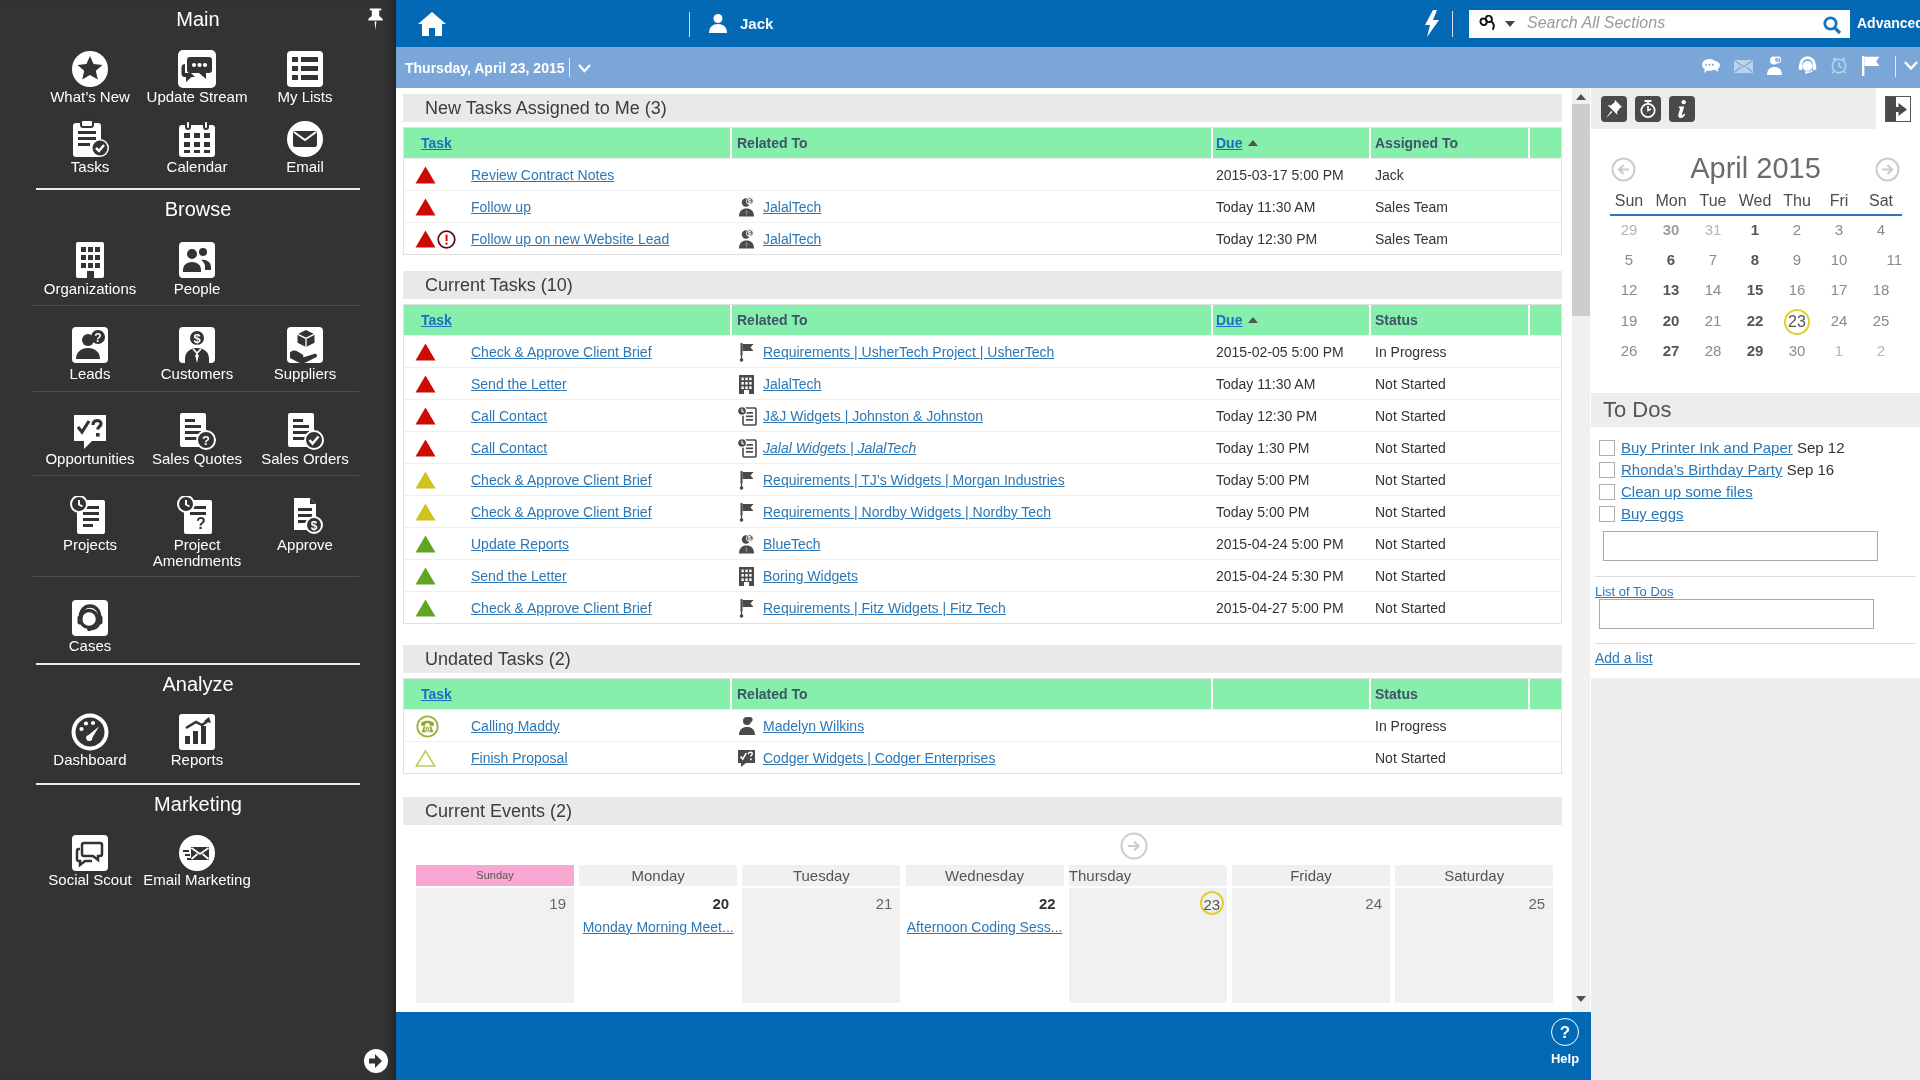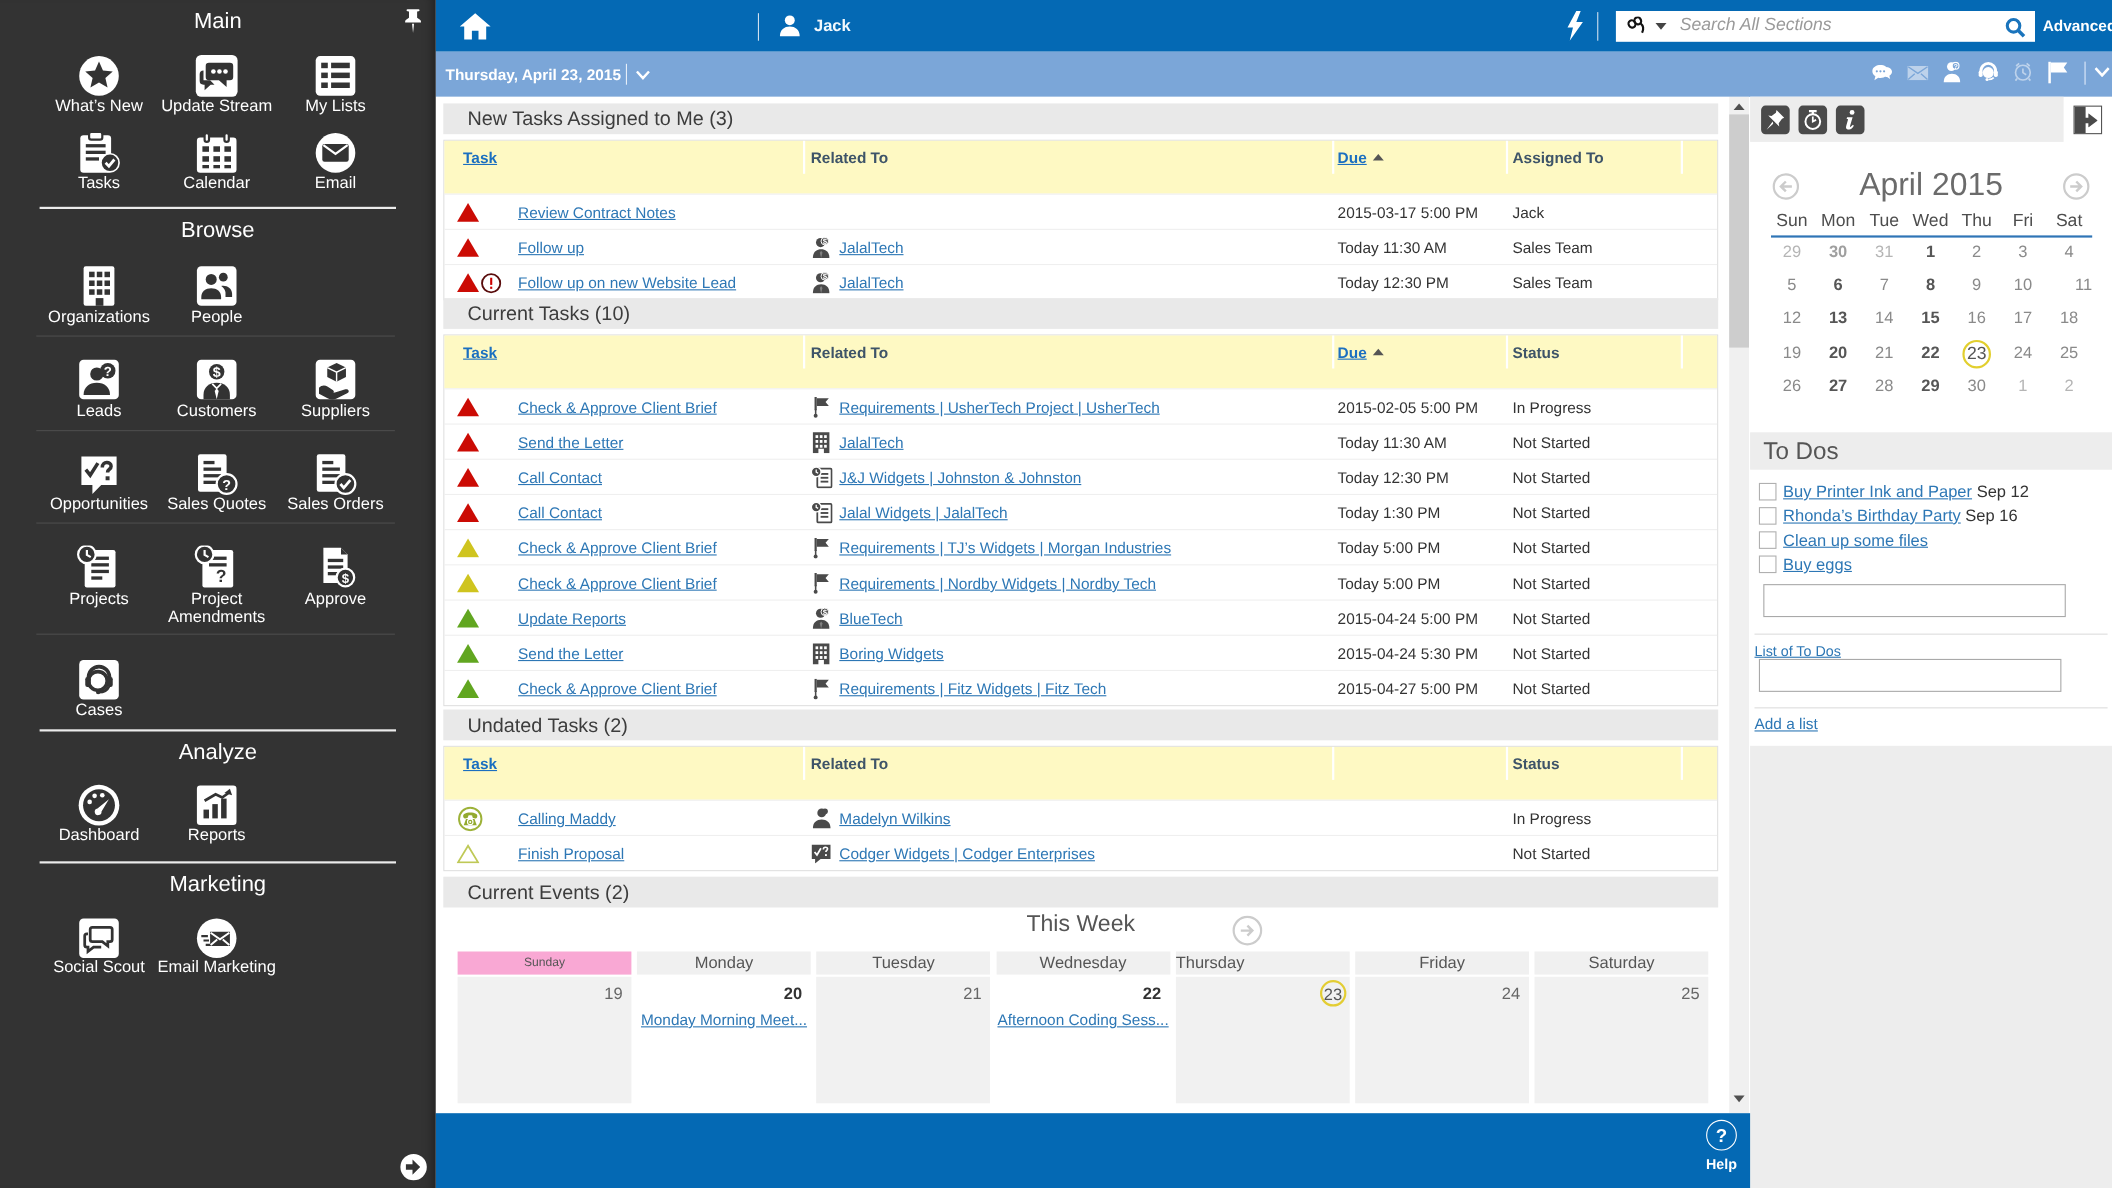--- a/index.html
+++ b/index.html
@@ -16,21 +16,21 @@
 .divS{position:absolute;left:36px;width:324px;height:2px;background:#ececec;}
 .divF{position:absolute;left:33px;width:326px;height:1px;background:#4d4d4d;}
 
 #topbar{position:absolute;left:396px;top:0;width:1524px;height:47px;background:#0469b4;color:#fff;}
 #datebar{position:absolute;left:396px;top:47px;width:1524px;height:41px;background:#7ba6d8;color:#fff;}
 
 #content{position:absolute;left:396px;top:88px;width:1176px;height:924px;background:#fff;}
 .strip{position:absolute;left:7px;width:1159px;height:28px;background:#e9e9e9;color:#3c3c3c;font-size:18px;line-height:28px;}
 .strip span{margin-left:22px;}
 .tbl{position:absolute;left:7px;width:1159px;background:#fff;border:1px solid #e0e0e0;}
-.thead{position:relative;height:48px;background:#fef9c3;}
+.thead{position:relative;height:30px;background:#86efac;}
 .th{position:absolute;top:0;height:30px;line-height:30px;font-weight:bold;font-size:14px;color:#3e5468;}
 .th a{color:#1b6fc0;text-decoration:underline;}
 .vsep{position:absolute;top:0;width:2px;height:30px;background:#fff;}
 .row{position:relative;height:32px;border-top:1px solid #efefef;font-size:14px;}
 .rc{position:absolute;top:0;height:32px;line-height:32px;white-space:nowrap;}
 a.lnk{color:#2d77b5;text-decoration:underline;}
 .ric{position:absolute;}
 .plain{color:#333;}
 .sorta{display:inline-block;margin-left:6px;vertical-align:2px;width:0;height:0;border-left:5px solid transparent;border-right:5px solid transparent;border-bottom:6px solid #555;}
 
@@ -262,21 +262,21 @@
           <svg class="ric" style="left:333px;top:6px;" width="20" height="20" viewBox="0 0 20 20">
             <rect x="6" y="2" width="13" height="17" rx="1" fill="#fff" stroke="#4a4a4a" stroke-width="1.6"></rect>
             <g fill="#4a4a4a">
               <rect x="9" y="6" width="7" height="1.7"></rect>
               <rect x="9" y="9.5" width="7" height="1.7"></rect>
               <rect x="9" y="13" width="7" height="1.7"></rect>
             </g>
             <circle cx="5" cy="5" r="4.4" fill="#4a4a4a" stroke="#fff" stroke-width="1.2"></circle>
             <path d="M5 2.8v2.4l1.8 1" stroke="#fff" stroke-width="1.2" fill="none"></path>
           </svg>
-          <div class="rc" style="left:359px;"><a class="lnk" href="#">Jalal Widgets | JalalTech</a></div>
+          <div class="rc" style="left:359px;font-style:italic;"><a class="lnk" href="#">Jalal Widgets | JalalTech</a></div>
           <div class="rc plain" style="left:812px;">Today 1:30 PM</div>
           <div class="rc plain" style="left:971px;">Not Started</div>
         </div>
         <div class="row">
           <svg class="ric" style="left:11px;top:7px;" width="21" height="18" viewBox="0 0 21 18">
             <path fill="#cfc41f" d="M10.5 0.5L20.5 17.5H0.5z"></path>
           </svg>
           <div class="rc" style="left:67px;"><a class="lnk" href="#">Check &amp; Approve Client Brief</a></div>
           <svg class="ric" style="left:334px;top:7px;" width="17" height="19" viewBox="0 0 17 19">
             <path fill="#4a4a4a" d="M2.5 0h2v12l-2 0z"></path>
@@ -399,21 +399,20 @@
             <path d="M3.5 7.5l2.2 2.7 3.6-6" stroke="#fff" stroke-width="1.6" fill="none"></path>
             <path d="M11.5 5.2c0-2.6 3.8-2.4 3.8-.5 0 1.5-1.5 1.2-1.5 2.8" stroke="#fff" stroke-width="1.5" fill="none"></path>
             <rect x="13" y="9.5" width="1.7" height="1.7" fill="#fff"></rect>
           </svg>
           <div class="rc" style="left:359px;"><a class="lnk" href="#">Codger Widgets | Codger Enterprises</a></div>
           <div class="rc plain" style="left:812px;"></div>
           <div class="rc plain" style="left:971px;">Not Started</div>
         </div>
       </div>
 <div class="strip" style="top:709px;"><span>Current Events (2)</span></div>
-<div class="abs" style="left:7px;top:740px;width:1159px;text-align:center;font-size:21px;color:#555;">This Week</div>
       <svg class="abs" style="left:724px;top:744px;" width="28" height="28" viewBox="0 0 28 28">
         <circle cx="14" cy="14" r="12.5" fill="none" stroke="#ccc" stroke-width="2"></circle>
         <path d="M8 14h10M14 9.5L18.5 14 14 18.5" stroke="#ccc" stroke-width="2.2" fill="none"></path>
       </svg>
       <div class="abs" style="left:20px;top:777px;width:158px;height:21px;background:#f9a8d4;text-align:center;font-size:11px;line-height:21px;color:#555;">Sunday</div>
       <div class="abs" style="left:183.2px;top:777px;width:158px;height:21px;background:#f0f0f0;text-align:center;font-size:15px;line-height:21px;color:#555;">Monday</div>
       <div class="abs" style="left:346.4px;top:777px;width:158px;height:21px;background:#f0f0f0;text-align:center;font-size:15px;line-height:21px;color:#555;">Tuesday</div>
       <div class="abs" style="left:509.6px;top:777px;width:158px;height:21px;background:#f0f0f0;text-align:center;font-size:15px;line-height:21px;color:#555;">Wednesday</div>
       <div class="abs" style="left:672.8px;top:777px;width:158px;height:21px;background:#f0f0f0;font-size:15px;line-height:21px;color:#555;">Thursday</div>
       <div class="abs" style="left:836.0px;top:777px;width:158px;height:21px;background:#f0f0f0;text-align:center;font-size:15px;line-height:21px;color:#555;">Friday</div>

